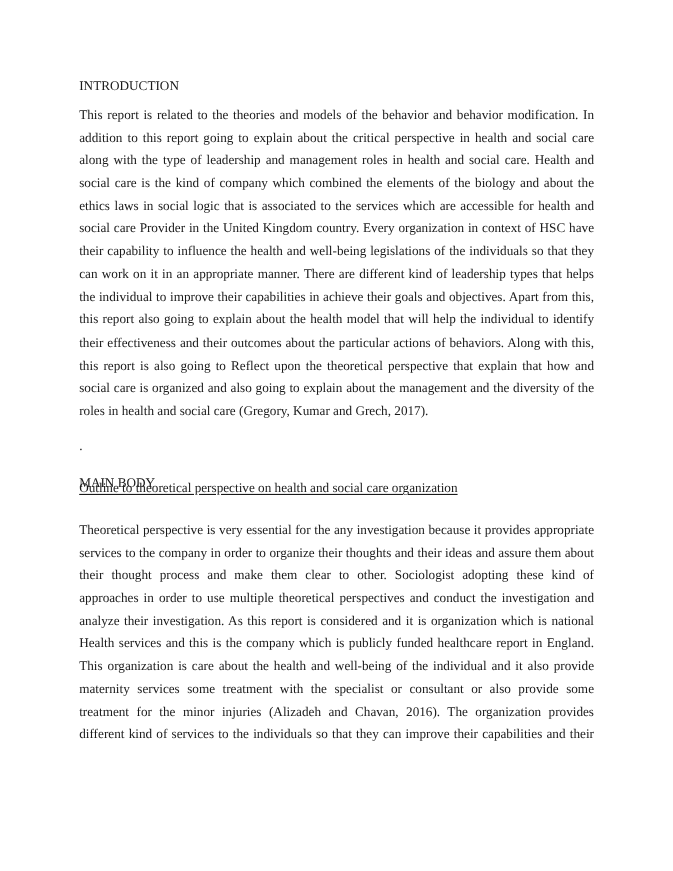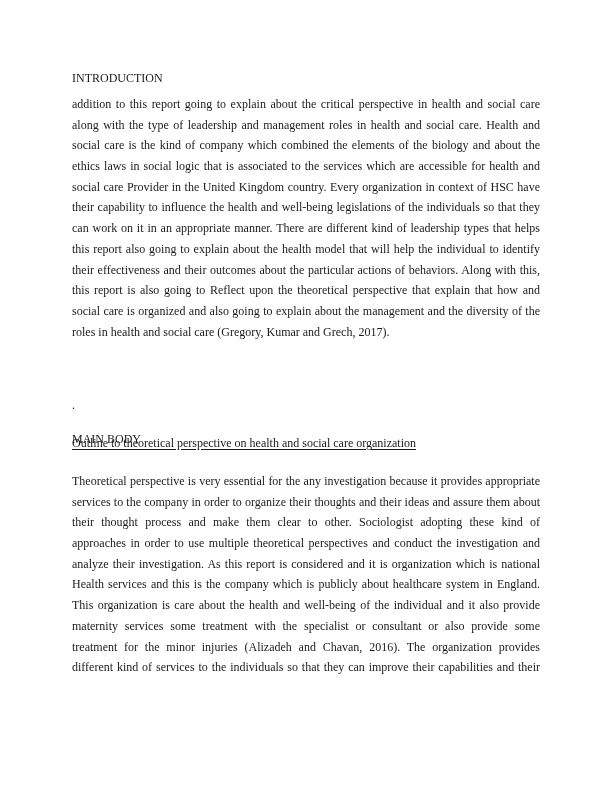--- a/index.html
+++ b/index.html
@@ -60,45 +60,47 @@
     #h-sub { top: 436px; }
     #p-main { top: 471px; }
   </style>
 </head>
 <body>
 
 <div class="page">
   <div class="heading" id="h-intro">INTRODUCTION</div>
 
   <div class="para" id="p-intro">
+    <span class="line">This report is related to the theories and models of the behavior and behavior modification. In</span>
     <span class="line">addition to this report going to explain about the critical perspective in health and social care</span>
     <span class="line">along with the type of leadership and management roles in health and social care. Health and</span>
     <span class="line">social care is the kind of company which combined the elements of the biology and about the</span>
     <span class="line">ethics laws in social logic that is associated to the services which are accessible for health and</span>
     <span class="line">social care Provider in the United Kingdom country. Every organization in context of HSC have</span>
     <span class="line">their capability to influence the health and well-being legislations of the individuals so that they</span>
     <span class="line">can work on it in an appropriate manner. There are different kind of leadership types that helps</span>
+    <span class="line">the individual to improve their capabilities in achieve their goals and objectives. Apart from this,</span>
     <span class="line">this report also going to explain about the health model that will help the individual to identify</span>
     <span class="line">their effectiveness and their outcomes about the particular actions of behaviors. Along with this,</span>
     <span class="line">this report is also going to Reflect upon the theoretical perspective that explain that how and</span>
     <span class="line">social care is organized and also going to explain about the management and the diversity of the</span>
     <span class="line last">roles in health and social care (Gregory, Kumar and Grech, 2017).</span>
   </div>
 
   <div class="heading" id="dot">.</div>
 
   <div class="heading" id="h-main">MAIN BODY</div>
 
   <div class="heading underline" id="h-sub">Outline to theoretical perspective on health and social care organization</div>
 
   <div class="para" id="p-main">
     <span class="line">Theoretical perspective is very essential for the any investigation because it provides appropriate</span>
     <span class="line">services to the company in order to organize their thoughts and their ideas and assure them about</span>
     <span class="line">their thought process and make them clear to other. Sociologist adopting these kind of</span>
     <span class="line">approaches in order to use multiple theoretical perspectives and conduct the investigation and</span>
     <span class="line">analyze their investigation. As this report is considered and it is organization which is national</span>
-    <span class="line">Health services and this is the company which is publicly about healthcare system in England.</span>
+    <span class="line">Health services and this is the company which is publicly funded healthcare report in England.</span>
     <span class="line">This organization is care about the health and well-being of the individual and it also provide</span>
     <span class="line">maternity services some treatment with the specialist or consultant or also provide some</span>
     <span class="line">treatment for the minor injuries (Alizadeh and Chavan, 2016). The organization provides</span>
     <span class="line">different kind of services to the individuals so that they can improve their capabilities and their</span>
   </div>
 </div>
 
 </body></html>

